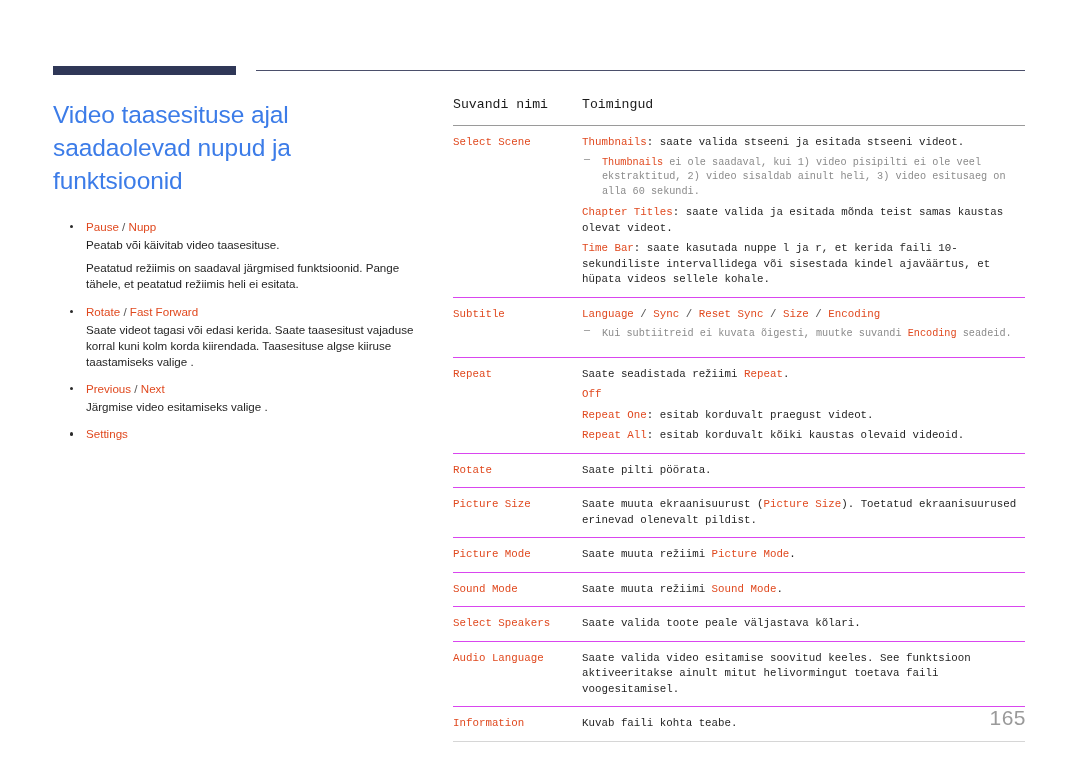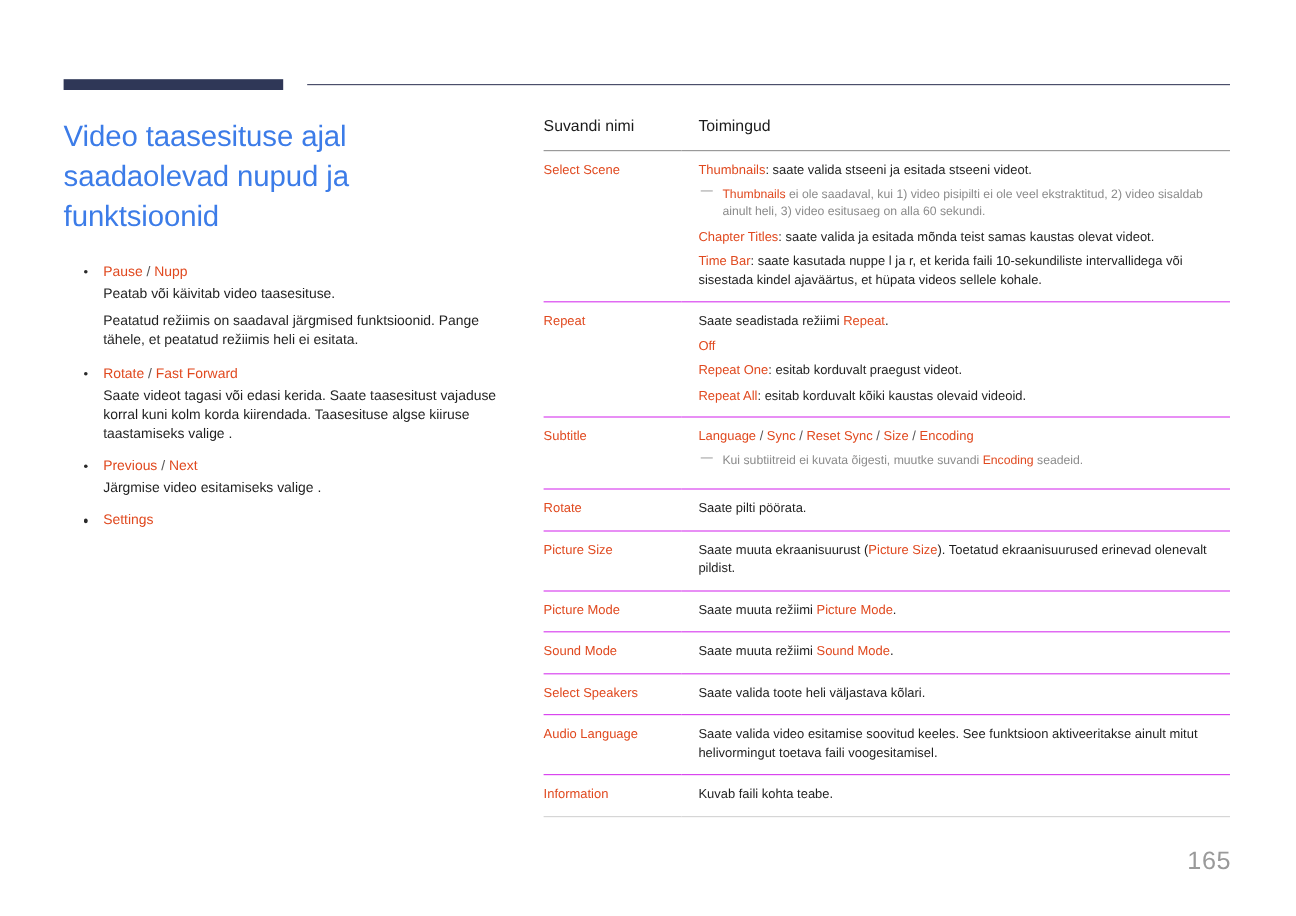--- a/index.html
+++ b/index.html
@@ -111,20 +111,21 @@
   .table-wrap {
     position: absolute;
     left: 453px;
     top: 97px;
     width: 572px;
   }
   .tbl {
     width: 100%;
     border-collapse: collapse;
     table-layout: fixed;
+    font-family: Liberation Mono, monospace;
   }
   .tbl col.c1 { width: 115px; }
   .tbl col.c2 { width: 457px; }
 
   .tbl thead th {
     text-align: left;
     font-weight: 400;
     font-size: 13.2px;
     color: #1a1a1a;
     padding: 0 0 13px 0;
@@ -248,40 +249,40 @@
           <td class="opt">Select Scene</td>
           <td class="act">
             <p><span class="k">Thumbnails</span><span>: saate valida stseeni ja esitada stseeni videot.</span></p>
             <p class="note"><span class="k">Thumbnails</span><span> ei ole saadaval, kui 1) video pisipilti ei ole veel ekstraktitud, 2) video sisaldab ainult heli, 3) video esitusaeg on alla 60 sekundi.</span></p>
             <p><span class="k">Chapter Titles</span><span>: saate valida ja esitada mõnda teist samas kaustas olevat videot.</span></p>
             <p><span class="k">Time Bar</span><span>: saate kasutada nuppe l ja  r, et kerida faili 10-sekundiliste intervallidega või sisestada kindel ajaväärtus, et hüpata videos sellele kohale.</span></p>
           </td>
         </tr>
 
         <tr>
+          <td class="opt">Subtitle</td>
+          <td class="act">
+            <p>
+              <span class="k">Language</span><span class="ksep"> / </span><span class="k">Sync</span><span class="ksep"> / </span><span class="k">Reset Sync</span><span class="ksep"> / </span><span class="k">Size</span><span class="ksep"> / </span><span class="k">Encoding</span>
+            </p>
+            <p class="note"><span>Kui subtiitreid ei kuvata õigesti, muutke suvandi </span><span class="k">Encoding</span><span> seadeid.</span></p>
+          </td>
+        </tr>
+
+        <tr>
           <td class="opt">Repeat</td>
           <td class="act">
             <p><span>Saate seadistada režiimi </span><span class="k">Repeat</span><span>.</span></p>
             <p><span class="k">Off</span><span></span></p>
             <p><span class="k">Repeat One</span><span>: esitab korduvalt praegust videot.</span></p>
             <p><span class="k">Repeat All</span><span>: esitab korduvalt kõiki kaustas olevaid videoid.</span></p>
           </td>
         </tr>
 
         <tr>
-          <td class="opt">Subtitle</td>
-          <td class="act">
-            <p>
-              <span class="k">Language</span><span class="ksep"> / </span><span class="k">Sync</span><span class="ksep"> / </span><span class="k">Reset Sync</span><span class="ksep"> / </span><span class="k">Size</span><span class="ksep"> / </span><span class="k">Encoding</span>
-            </p>
-            <p class="note"><span>Kui subtiitreid ei kuvata õigesti, muutke suvandi </span><span class="k">Encoding</span><span> seadeid.</span></p>
-          </td>
-        </tr>
-
-        <tr>
           <td class="opt">Rotate</td>
           <td class="act">
             <p>Saate pilti pöörata.</p>
           </td>
         </tr>
 
         <tr>
           <td class="opt">Picture Size</td>
           <td class="act">
             <p><span>Saate muuta ekraanisuurust (</span><span class="k">Picture Size</span><span>). Toetatud ekraanisuurused erinevad olenevalt pildist.</span></p>
@@ -298,21 +299,21 @@
         <tr>
           <td class="opt">Sound Mode</td>
           <td class="act">
             <p><span>Saate muuta režiimi </span><span class="k">Sound Mode</span><span>.</span></p>
           </td>
         </tr>
 
         <tr>
           <td class="opt">Select Speakers</td>
           <td class="act">
-            <p>Saate valida toote heli väljastava kõlari.</p>
+            <p>Saate valida toote peale väljastava kõlari.</p>
           </td>
         </tr>
 
         <tr>
           <td class="opt">Audio Language</td>
           <td class="act">
             <p>Saate valida video esitamise soovitud keeles. See funktsioon aktiveeritakse ainult mitut helivormingut toetava faili voogesitamisel.</p>
           </td>
         </tr>
 

